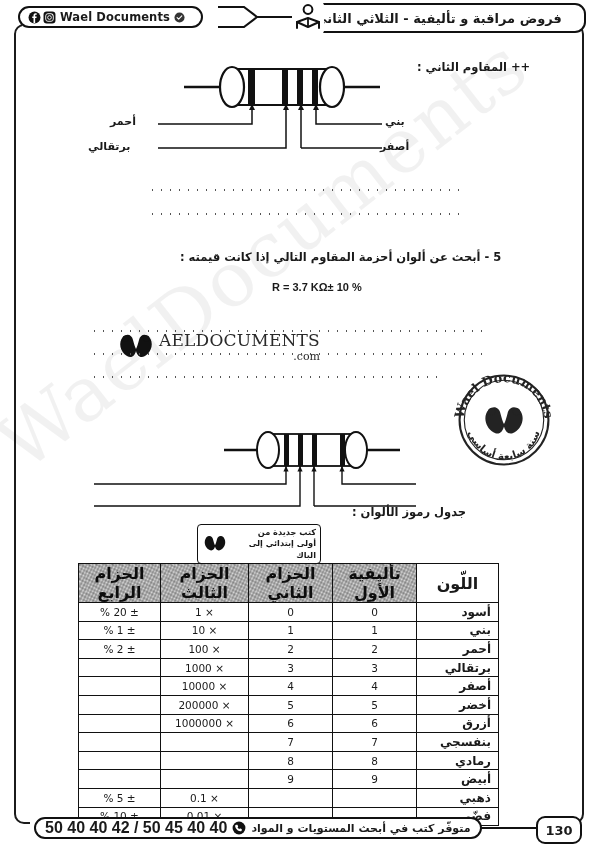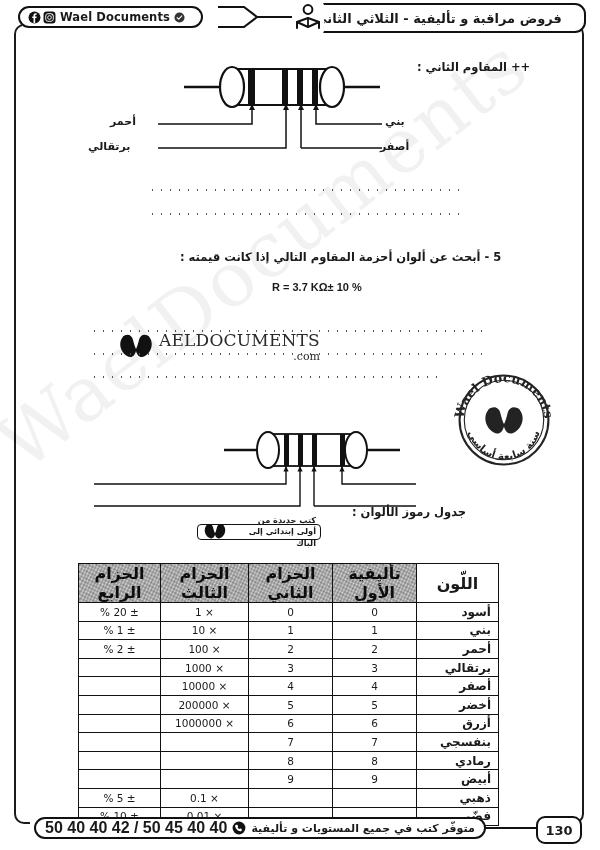--- a/index.html
+++ b/index.html
@@ -193,21 +193,21 @@
     position: absolute;
     left: 452px; top: 368px;
     width: 104px; height: 104px;
     opacity: .92;
   }
 
   
   .promo-badge {
     position: absolute;
     left: 197px; top: 524px;
-    width: 124px; height: 16px;
+    width: 124px; height: 40px;
     border: 1.6px solid #111;
     border-radius: 4px;
     background: #fff;
     display: flex;
     flex-direction: row-reverse;
     align-items: center;
     gap: 4px;
     padding: 0 4px;
     box-sizing: border-box;
   }
@@ -574,21 +574,21 @@
         <td></td>
         <td>× 0.01</td>
         <td>± 10 %</td>
       </tr>
     </tbody>
 </table>
 
 <div class="footer-line"></div>
 
 <div class="footer-pill">
-  <span class="footer-text">متوفّر كتب في جميع المستويات و تأليفية</span>
+  <span class="footer-text">متوفّر كتب في أبحث المستويات و المواد</span>
   <svg width="14" height="14" viewBox="0 0 24 24">
     <circle cx="12" cy="12" r="11" fill="#111"></circle>
     <path d="M8 6.5c.7-.3 1.4 0 1.7.7l.7 1.6c.3.6.1 1.2-.4 1.6l-.6.5c.6 1.4 1.7 2.5 3.1 3.1l.5-.6c.4-.5 1-.7 1.6-.4l1.6.7c.7.3 1 1 .7 1.7l-.5 1.1c-.3.7-1 1-1.7.9C10.6 18 6 13.4 5.3 8.7c-.1-.7.2-1.4.9-1.7z" fill="#fff"></path>
   </svg>
   <span class="footer-phone">50 40 40 42 / 50 45 40 40</span>
 </div>
 
 <div class="page-num">130</div>
 
 </body></html>

